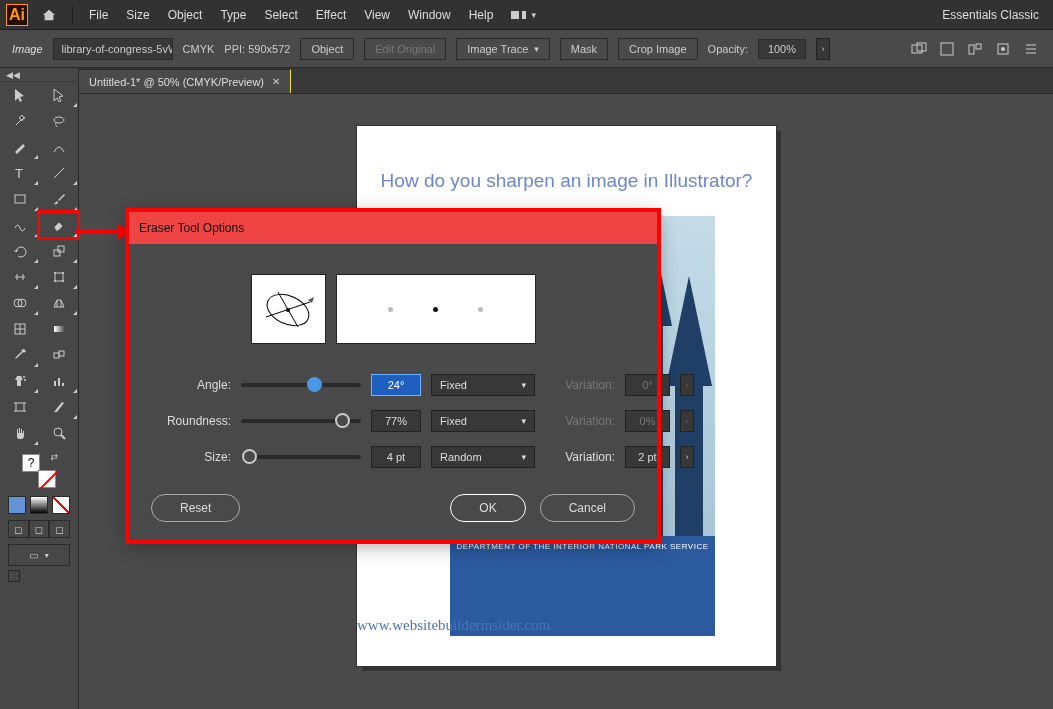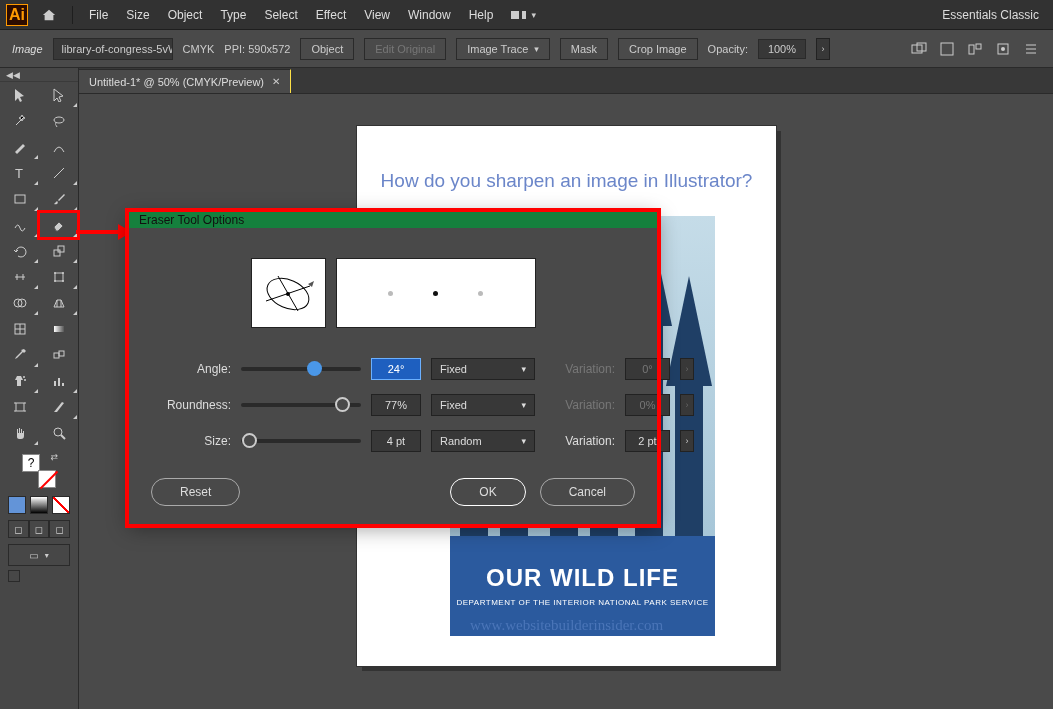--- a/index.html
+++ b/index.html
@@ -58,29 +58,29 @@
 .canvas-area { position:absolute; left:79px; top:94px; right:0; bottom:0; background:#4a4a4a; }
 .artboard { position:absolute; left:278px; top:32px; width:419px; height:540px; background:#fff; box-shadow:0 0 0 1px #333, 5px 5px 0 #333; }
 .artboard h1 { color:#6b86c9; font-size:19px; font-weight:normal; text-align:center; margin-top:44px; font-family:Liberation Sans, sans-serif; }
 .poster { position:absolute; left:93px; top:90px; width:265px; height:420px; background:linear-gradient(#c5dce8,#9dbfd3); overflow:hidden; }
 .trees{position:absolute;inset:0;}
 .tree{position:absolute;bottom:80px;width:28px;background:#1f3f66;}
 .tree::before{content:"";position:absolute;left:-9px;top:-90px;width:46px;height:110px;background:#1f3f66;clip-path:polygon(50% 0,100% 100%,0 100%);}
 .poster-footer{position:absolute;bottom:0;left:0;right:0;height:100px;background:#2b5a9e;color:#fff;text-align:center;font-family:Arial,sans-serif;}
 .pf1{font-size:24px;font-weight:900;letter-spacing:1px;margin-top:28px;}
 .pf2{font-size:8px;letter-spacing:0.5px;margin-top:6px;}
-.url-text{position:absolute;bottom:32px;left:0;right:0;text-align:center;color:#4a75b8;font-size:15px;font-family:Georgia,serif;}
+.url-text{position:absolute;bottom:32px;left:0;right:0;text-align:left;color:#4a75b8;font-size:15px;font-family:Georgia,serif;}
 
 
 .red-arrow { position:absolute; left:74px; top:222px; z-index:19; }
 .red-arrow svg{display:block;}
 
 
 .dialog { position:absolute; left:129px; top:212px; width:528px; background:#494949; z-index:20; outline:4px solid red; box-shadow:0 4px 20px rgba(0,0,0,.4); }
-.dlg-title { height:16px; background:#15803d; color:#111; font-size:12px; display:flex; align-items:center; padding:0 10px; }
+.dlg-title { height:32px; background:#ef4444; color:#111; font-size:12px; display:flex; align-items:center; padding:0 10px; }
 .dlg-body { padding:30px 22px 18px 22px; }
 .preview-row { display:flex; gap:10px; justify-content:center; margin-bottom:30px; }
 .pv { background:#fff; border:1px solid #222; display:flex; align-items:center; justify-content:center; }
 .pv1 { width:75px; height:70px; }
 .pv2 { width:200px; height:70px; gap:40px; }
 .pv1 svg{display:block;}
 .dot{width:5px;height:5px;background:#555;border-radius:50%;} .dot.lg{background:#111;} .dot.sm{background:#bbb;}
 .ctrl-row { display:grid; grid-template-columns:72px 120px 50px 104px 70px 45px 14px; align-items:center; gap:10px; margin-bottom:14px; font-size:12px; color:#ddd;margin-left:8px; }
 .ctrl-row .lab{text-align:right;}
 .slider { position:relative; height:4px; background:#2a2a2a; border-radius:2px; }
@@ -398,21 +398,20 @@
     <div class="poster">
       <div class="trees">
         <div class="tree" style="left:10px;height:180px"></div>
         <div class="tree" style="left:50px;height:220px"></div>
         <div class="tree" style="left:100px;height:260px"></div>
         <div class="tree" style="left:140px;height:210px"></div>
         <div class="tree" style="left:185px;height:250px"></div>
         <div class="tree" style="left:225px;height:190px"></div>
       </div>
       <div class="poster-footer">
-        <div class="pf1">OUR WILD LIFE</div>
         <div class="pf2">DEPARTMENT OF THE INTERIOR NATIONAL PARK SERVICE</div>
       </div>
     </div>
     <div class="url-text">www.websitebuilderinsider.com</div>
   </div>
 </div>
 
 <div class="red-arrow">
   <svg width="60" height="20">
       <path d="M2 10 H48" stroke="red" stroke-width="4"></path>

